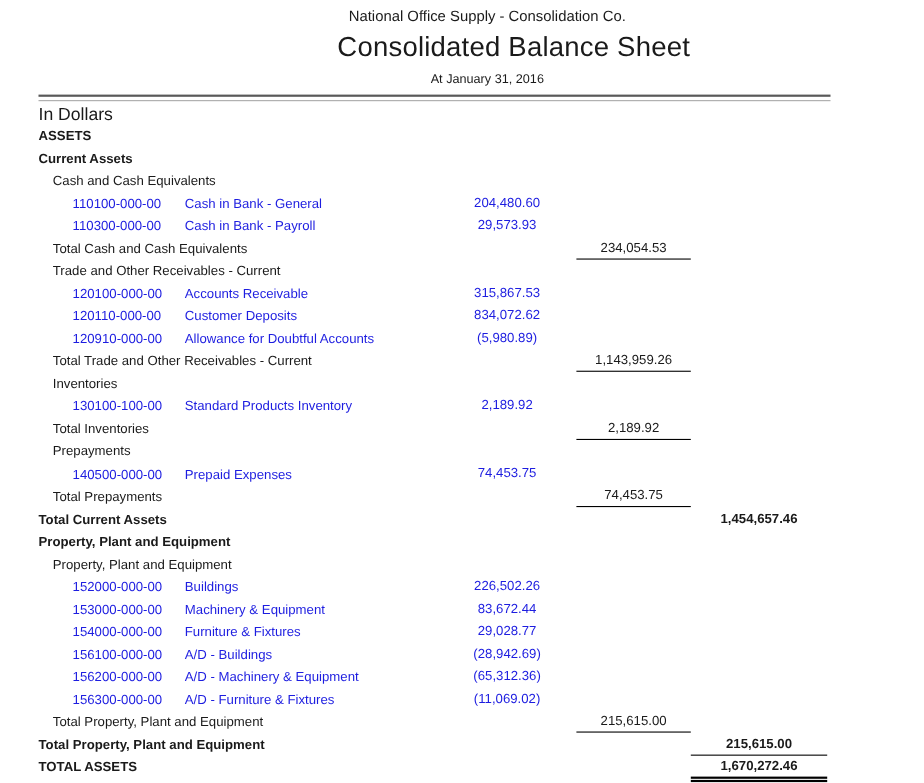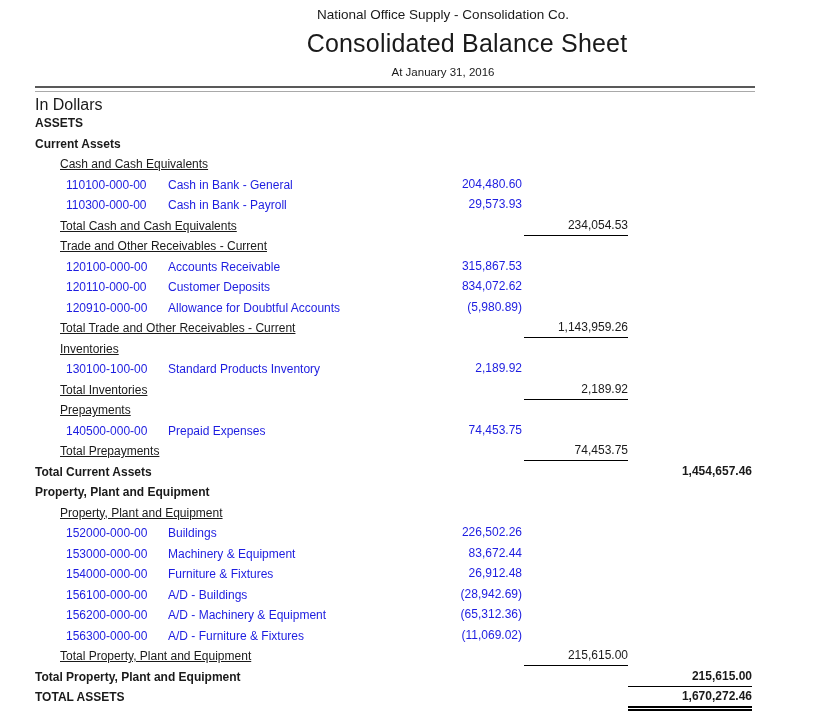--- a/index.html
+++ b/index.html
@@ -15,26 +15,26 @@
   .rule{
     position:absolute;top:86px;left:35px;width:720px;height:3px;
     border-top:2px solid #595959;border-bottom:1px solid #a9a9a9;
   }
   .in-dollars{position:absolute;top:96px;left:35px;font-size:16px;}
   
   .rows{position:absolute;top:113px;left:0;width:840px;}
   .row{position:relative;height:20.5px;line-height:20.5px;font-size:12px;}
   .lbl{position:absolute;white-space:nowrap;}
   .ind0{left:35px;font-weight:bold;}
-  .ind1{left:60px;text-decoration:underline;}
+  .ind1{left:48px;}
   .acct{color:#1d1de0;}
   .acct-id{position:absolute;left:66px;white-space:nowrap;}
   .acct-name{position:absolute;left:168px;white-space:nowrap;text-align:center;}
   .amt{
-    position:absolute;top:1px;display:inline-block;text-align:right;
+    position:absolute;top:1px;display:inline-block;text-align:center;
     line-height:16px;padding-bottom:2px;white-space:nowrap;
   }
   .c1{left:400px;width:122px;}
   .c2{left:524px;width:104px;}
   .c3{left:628px;width:124px;}
   .bold{font-weight:bold;}
   .ul{border-bottom:1px solid #000;}
   .dul{border-bottom:5px double #000;}
 </style>
 </head>
@@ -138,21 +138,21 @@
         <span class="amt c1 acct">226,502.26</span>
       </div>
       <div class="row">
         <span class="acct-id acct">153000-000-00</span>
         <span class="acct-name acct">Machinery &amp; Equipment</span>
         <span class="amt c1 acct">83,672.44</span>
       </div>
       <div class="row">
         <span class="acct-id acct">154000-000-00</span>
         <span class="acct-name acct">Furniture &amp; Fixtures</span>
-        <span class="amt c1 acct">26,912.48</span>
+        <span class="amt c1 acct">29,028.77</span>
       </div>
       <div class="row">
         <span class="acct-id acct">156100-000-00</span>
         <span class="acct-name acct">A/D - Buildings</span>
         <span class="amt c1 acct">(28,942.69)</span>
       </div>
       <div class="row">
         <span class="acct-id acct">156200-000-00</span>
         <span class="acct-name acct">A/D - Machinery &amp; Equipment</span>
         <span class="amt c1 acct">(65,312.36)</span>

